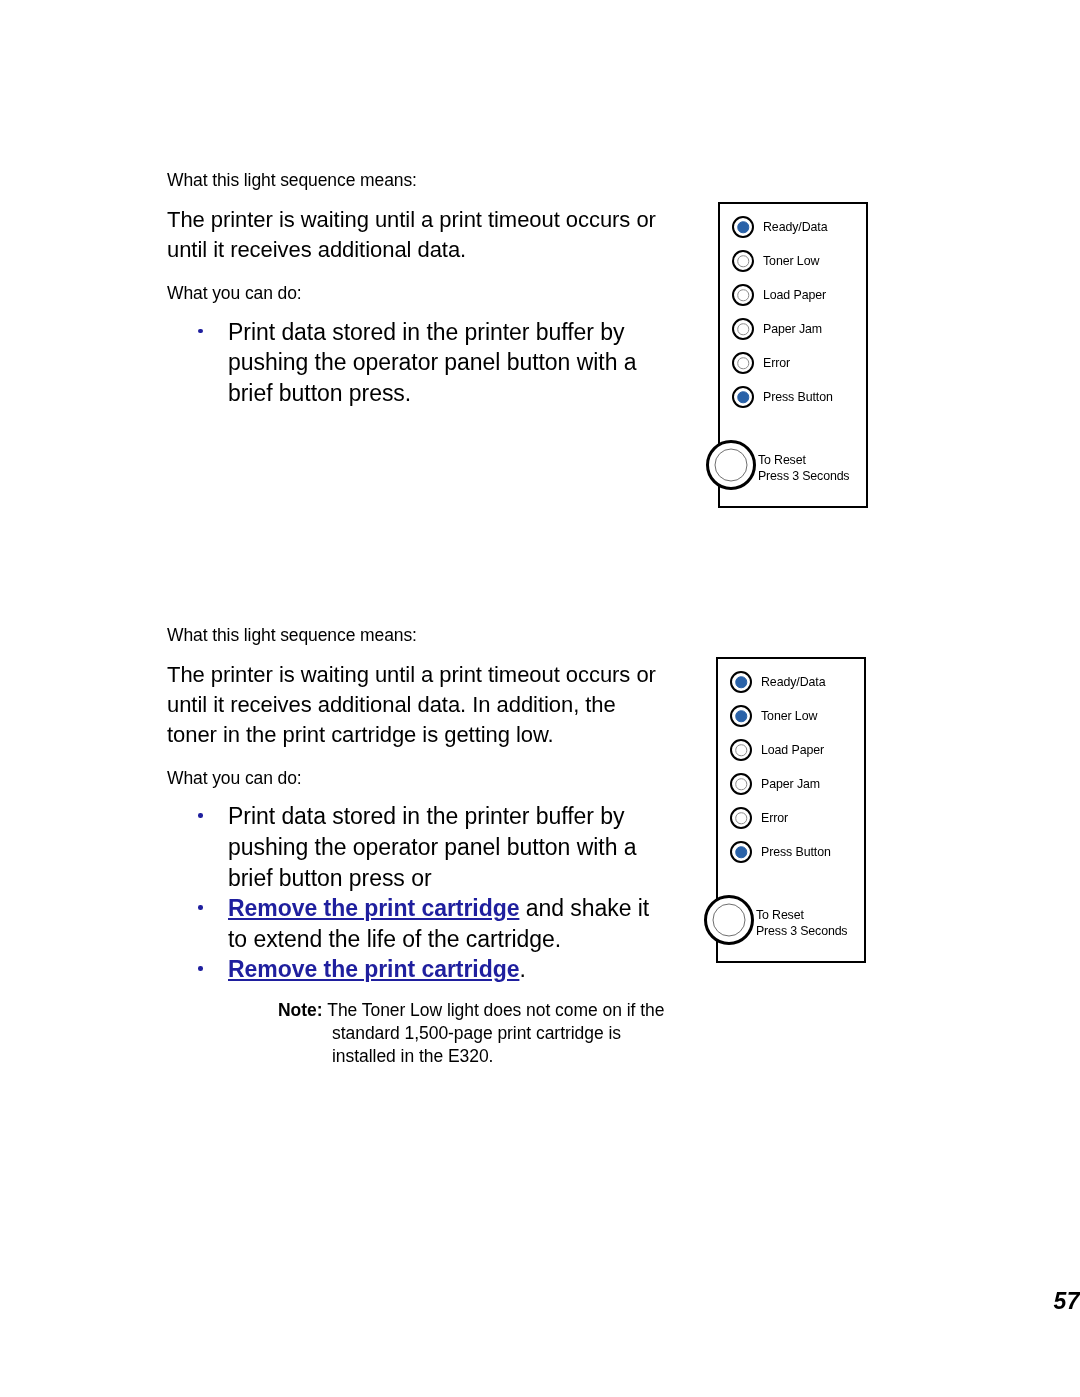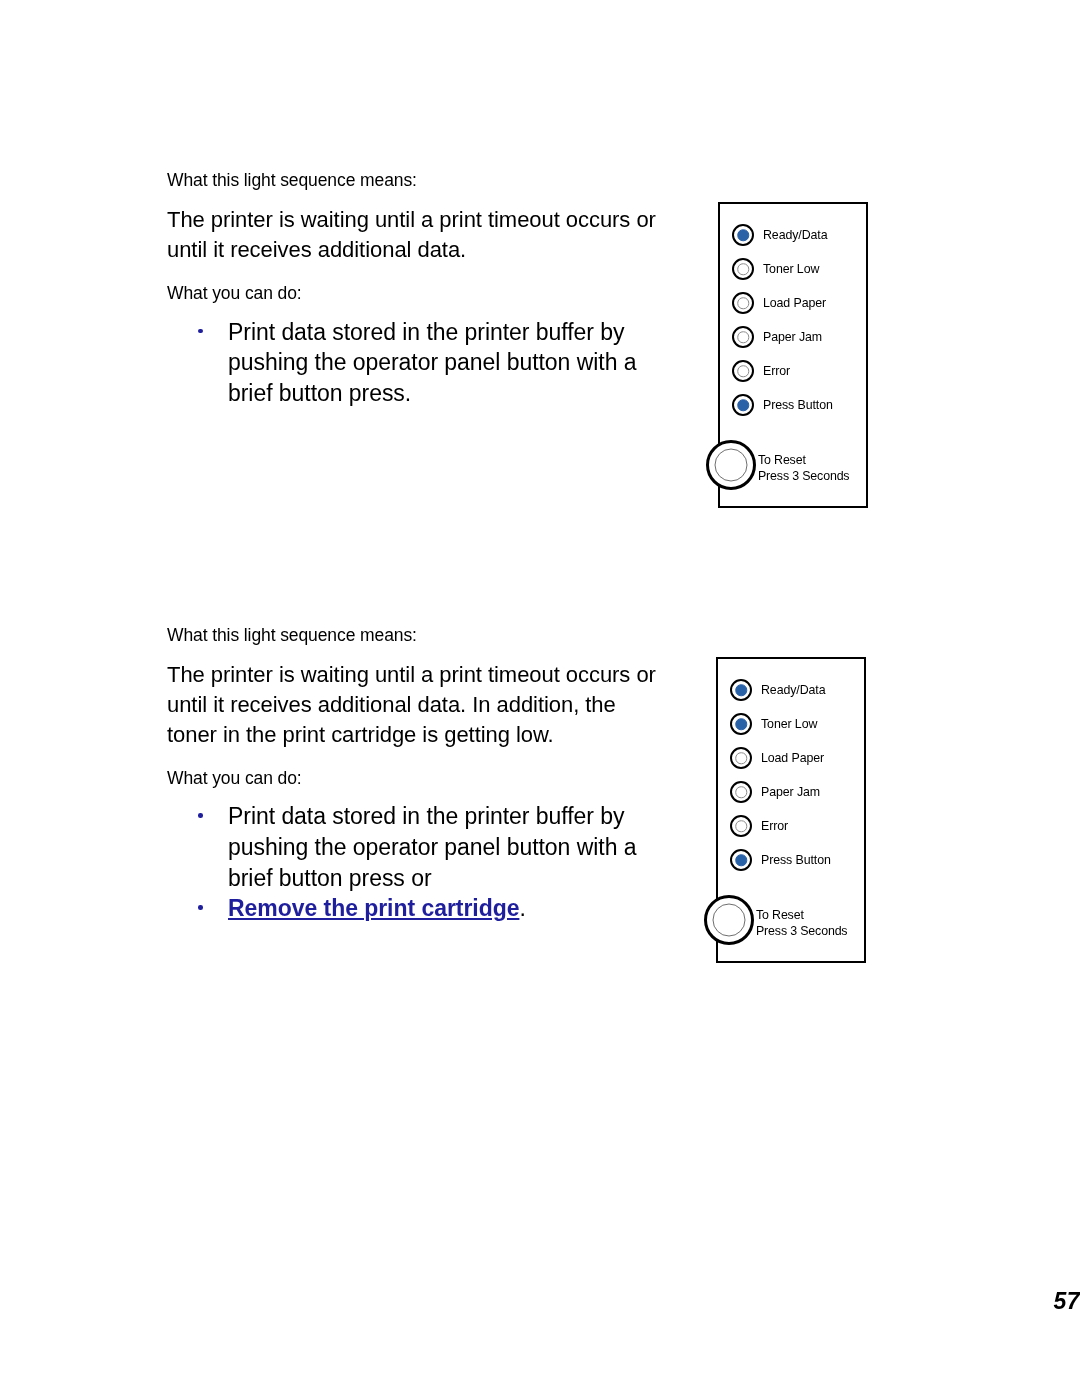--- a/index.html
+++ b/index.html
@@ -94,21 +94,21 @@
     border: 2.2px solid #000000;
     background: #ffffff;
     box-sizing: border-box;
   }
   #panel-1 { left: 718px; top: 202px; width: 150px; height: 306px; }
   #panel-2 { left: 716px; top: 657px; width: 150px; height: 306px; }
 
   .led-list {
     position: absolute;
     left: 12px;
-    top: 14px;
+    top: 6px;
     width: 136px;
   }
   .led-row {
     display: flex;
     align-items: center;
     height: 34px;
   }
   .led {
     position: relative;
     width: 22px;
@@ -215,24 +215,30 @@
 
   <div class="section" id="section-2">
     <div class="heading">What this light sequence means:</div>
     <div class="body-para">The printer is waiting until a print timeout occurs or until it receives additional data. In addition, the toner in the print cartridge is getting low.</div>
     <div class="heading tight">What you can do:</div>
     <ul class="bullets">
       <li>
         <span class="bullet-dot"></span><span>Print data stored in the printer buffer by pushing the operator panel button with a brief button press or</span>
       </li>
       <li>
+        <span class="bullet-dot"></span><a class="link" href="#">Remove the print cartridge</a><span> and shake it to extend the life of the cartridge.</span>
+      </li>
+      <li>
         <span class="bullet-dot"></span><a class="link" href="#">Remove the print cartridge</a><span>.</span>
       </li>
     </ul>
 
+    <div class="note-block">
+      <span class="note-text"><span class="note-label">Note:</span>&nbsp;<span>The Toner Low light does not come on if the standard 1,500-page print cartridge is installed in the E320.</span></span>
+    </div>
   </div>
 
   <div class="panel" id="panel-1">
     <div class="led-list">
       <div class="led-row">
         <span class="led on">
             <span class="core"></span>
           </span>
         <span class="led-label">Ready/Data</span>
       </div>

